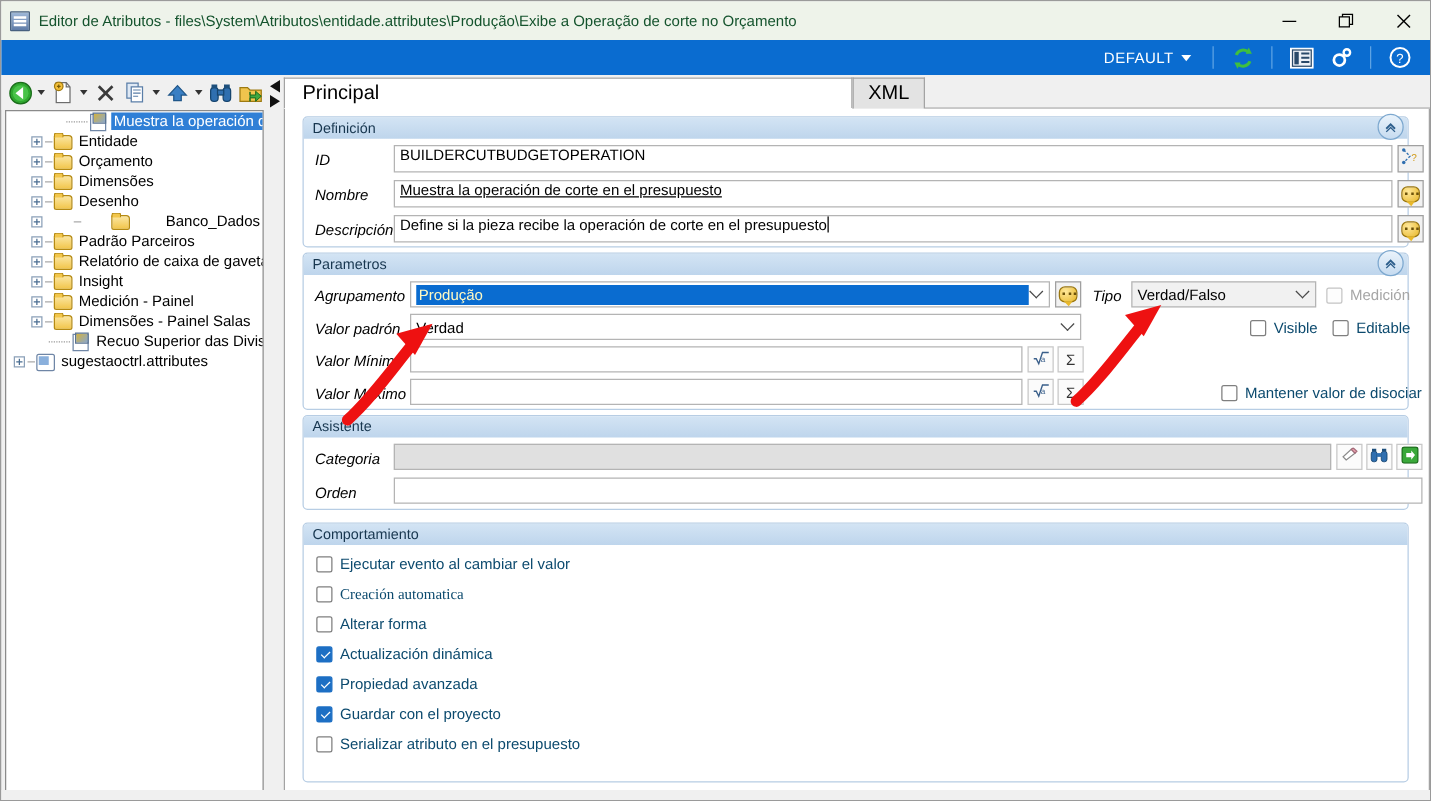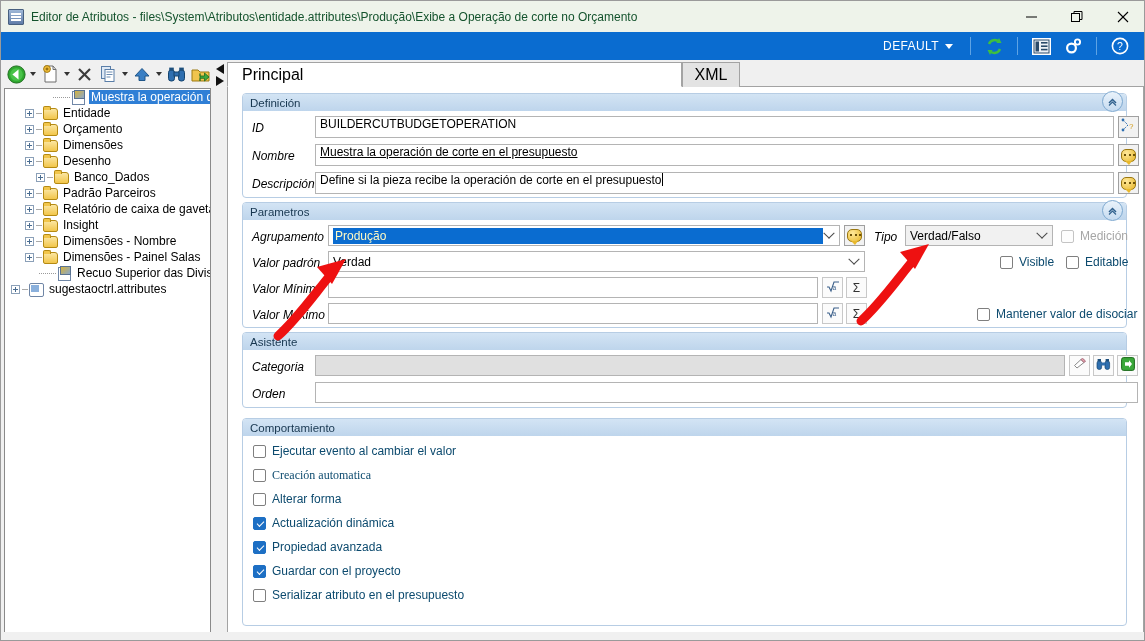--- a/index.html
+++ b/index.html
@@ -474,21 +474,21 @@
           <span class="tdash"></span>
           <span class="folder"></span>
           <span class="tlabel">Dimensões</span>
         </div>
         <div class="tnode" style="padding-left: 20px;">
           <span class="texp"></span>
           <span class="tdash"></span>
           <span class="folder"></span>
           <span class="tlabel">Desenho</span>
         </div>
-        <div class="tnode" style="padding-left: 31px;">
+        <div class="tnode" style="padding-left: 20px; justify-content: space-between;">
           <span class="texp"></span>
           <span class="tdash"></span>
           <span class="folder"></span>
           <span class="tlabel">Banco_Dados</span>
         </div>
         <div class="tnode" style="padding-left: 20px;">
           <span class="texp"></span>
           <span class="tdash"></span>
           <span class="folder"></span>
           <span class="tlabel">Padrão Parceiros</span>
@@ -502,21 +502,21 @@
         <div class="tnode" style="padding-left: 20px;">
           <span class="texp"></span>
           <span class="tdash"></span>
           <span class="folder"></span>
           <span class="tlabel">Insight</span>
         </div>
         <div class="tnode" style="padding-left: 20px;">
           <span class="texp"></span>
           <span class="tdash"></span>
           <span class="folder"></span>
-          <span class="tlabel">Dimensões - Nombre</span>
+          <span class="tlabel">Medición - Painel</span>
         </div>
         <div class="tnode" style="padding-left: 20px;">
           <span class="texp"></span>
           <span class="tdash"></span>
           <span class="folder"></span>
           <span class="tlabel">Dimensões - Painel Salas</span>
         </div>
         <div class="tnode" style="padding-left: 34px;">
           <span class="tdash" style="width: 17px; flex: 0 0 17px; background: transparent; border-top: 1px dotted rgb(154, 154, 154);"></span>
           <span class="docico"></span>

